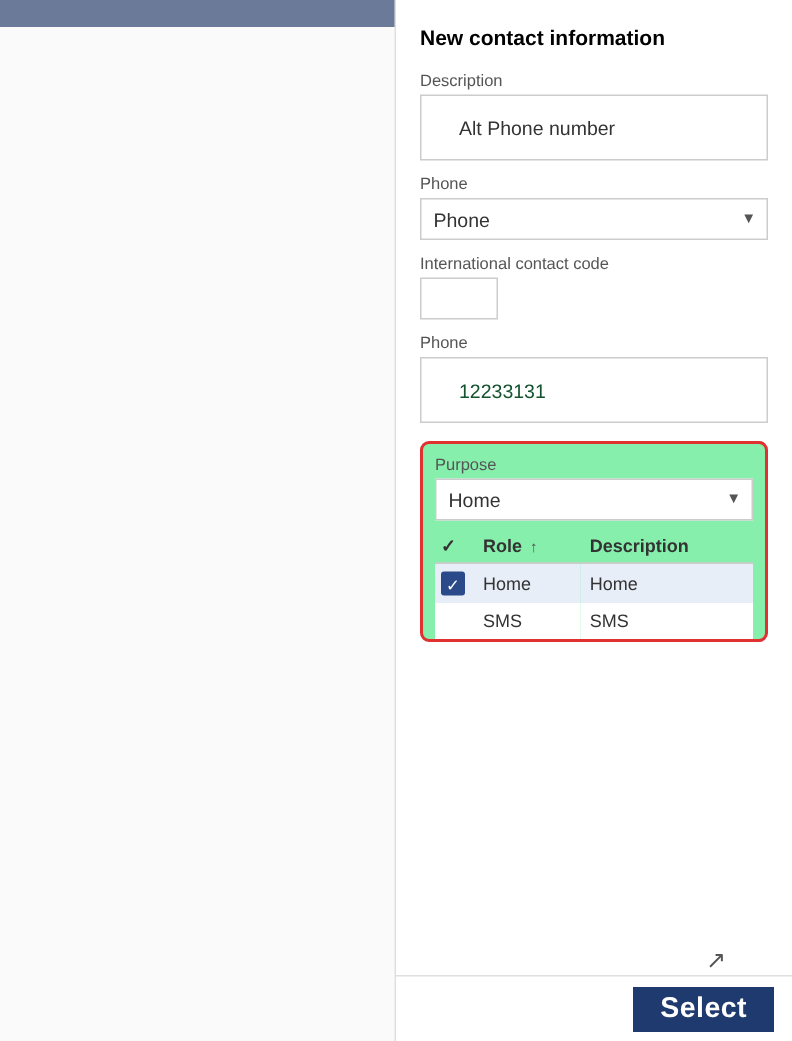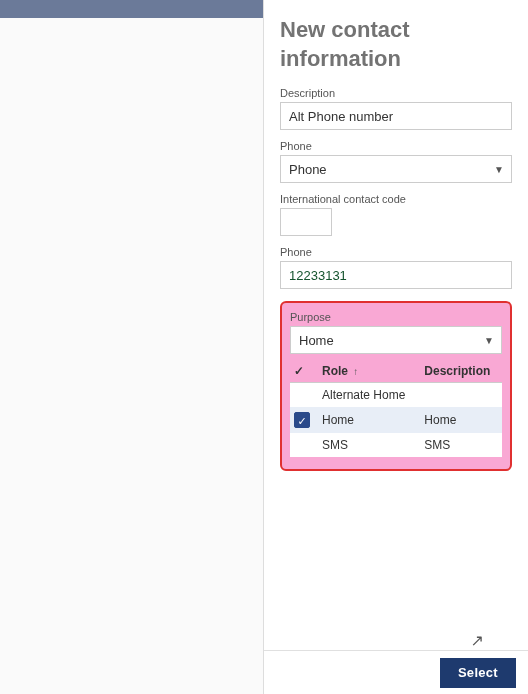--- a/index.html
+++ b/index.html
@@ -38,43 +38,43 @@
     .right-panel {
       width: 264px;
       background: #fff;
       padding: 16px 16px 0 16px;
       display: flex;
       flex-direction: column;
       position: relative;
     }
 
     .panel-title {
-      font-size: 22px;
+      font-size: 14px;
       font-weight: 600;
-      color: #737373;
+      color: #000000;
       margin-bottom: 14px;
       line-height: 1.3;
     }
 
     .field-label {
       font-size: 11px;
       color: #555;
       margin-bottom: 3px;
       display: block;
     }
 
     .field-group {
       margin-bottom: 10px;
     }
 
     .field-input {
       width: 100%;
-      height: 28px;
+      height: 44px;
       border: 1px solid #ccc;
-      padding: 0 8px;
+      padding: 0 25px;
       font-size: 13px;
       color: #333;
       background: #fff;
       outline: none;
     }
 
     .field-select-wrapper {
       position: relative;
       width: 100%;
     }
@@ -115,23 +115,23 @@
     }
 
     .phone-value {
       color: #14532d;
     }
 
     
     .purpose-section {
       border: 2px solid #e03030;
       border-radius: 6px;
-      padding: 8px 8px 12px 8px;
+      padding: 8px 8px 0 8px;
       margin-top: 2px;
-      background: #f9a8d4;
+      background: #86efac;
     }
 
     .dropdown-table {
       width: 100%;
       border-collapse: collapse;
       margin-top: 6px;
       font-size: 12px;
     }
 
     .dropdown-table thead tr {
@@ -223,21 +223,21 @@
       justify-content: flex-end;
       padding: 0 12px;
     }
 
     .select-button {
       background: #1e3a6e;
       color: #fff;
       border: none;
       height: 30px;
       padding: 0 18px;
-      font-size: 13px;
+      font-size: 19px;
       font-weight: 600;
       cursor: pointer;
       letter-spacing: 0.3px;
     }
 
     
     .left-overlay {
       position: absolute;
       top: 18px;
       left: 0;
@@ -317,25 +317,20 @@
             <th class="check-col">
               <span>✓</span>
             </th>
             <th>
               Role <span class="sort-arrow">↑</span>
             </th>
             <th>Description</th>
           </tr>
         </thead>
         <tbody>
-          <tr>
-            <td class="check-col"></td>
-            <td>Alternate Home</td>
-            <td></td>
-          </tr>
           <tr class="selected-row">
             <td class="check-col">
               <span class="check-box-blue"></span>
             </td>
             <td>Home</td>
             <td>Home</td>
           </tr>
           <tr>
             <td class="check-col"></td>
             <td>SMS</td>

